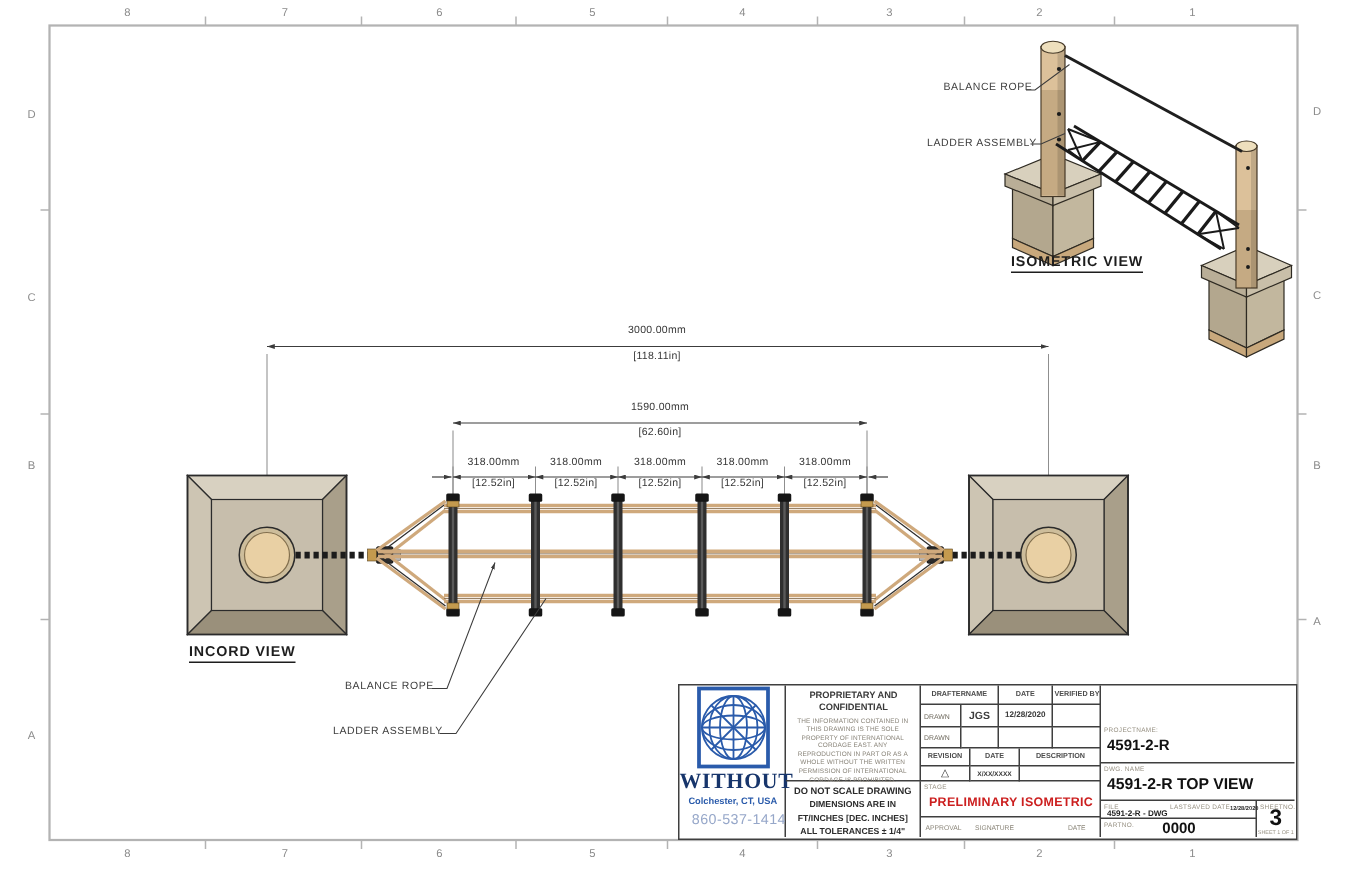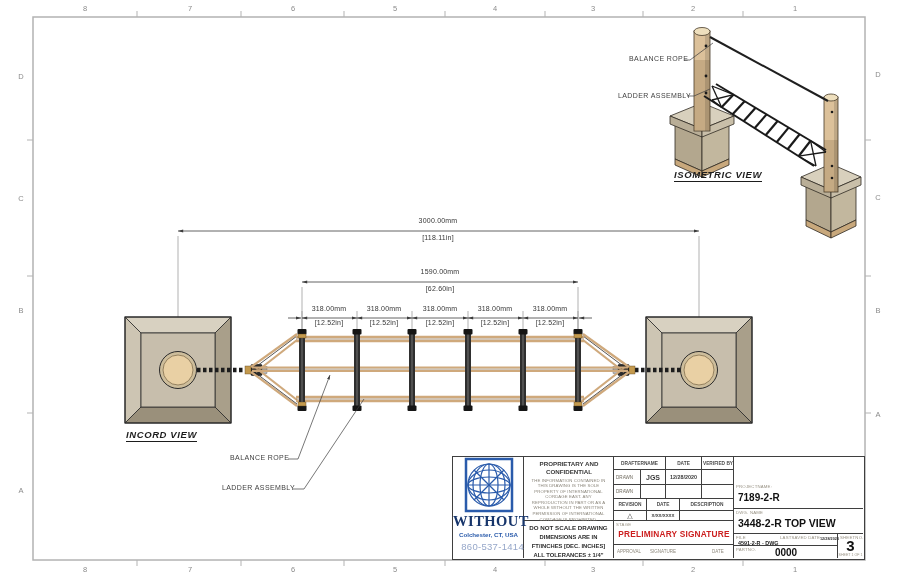--- a/index.html
+++ b/index.html
@@ -4,21 +4,21 @@
 <style>
   html,body{margin:0;padding:0;background:#ffffff;}
   #sheet{position:relative;width:900px;height:582px;background:#fff;overflow:hidden;
          font-family:"Liberation Sans",sans-serif;color:#3c3c3c;}
   #geom{position:absolute;left:0;top:0;z-index:1;}
   .txt{position:absolute;z-index:2;white-space:nowrap;}
   .ruler{font-size:7.5px;color:#8b8b8b;transform:translate(-50%,-50%);}
   .dim{font-size:7px;color:#363636;transform:translateX(-50%);letter-spacing:.2px;}
   .lbl{font-size:7px;color:#3f3f3f;letter-spacing:.4px;}
   .viewtitle{font-size:9.5px;font-weight:bold;color:#1d1d1d;letter-spacing:.6px;
-             border-bottom:1.5px solid #1d1d1d;padding-bottom:1px;font-style:italic;}
+             border-bottom:1.5px solid #1d1d1d;padding-bottom:1px;}
   
   #tblock{position:absolute;left:452px;top:456px;width:413px;height:104px;z-index:3;
           border:1.5px solid #3f3f3f;box-sizing:border-box;background:#fff;font-family:"Liberation Sans",sans-serif;}
   .cell{position:absolute;box-sizing:border-box;}
   .bR{border-right:1px solid #3f3f3f;} .bB{border-bottom:1px solid #3f3f3f;}
   .microlabel{position:absolute;top:1px;left:2px;font-size:4.3px;color:#979183;letter-spacing:.2px;}
   .bigval{font-weight:bold;color:#111;}
   .thead{font-size:4.8px;color:#4c4c4c;font-weight:bold;text-align:center;}
   .tlabel{font-size:4.6px;color:#6f6a5e;}
   #logo-name{font-family:"Liberation Serif",serif;font-weight:bold;font-size:14.5px;color:#17356b;letter-spacing:.5px;}
@@ -384,38 +384,38 @@
       <div class="cell bB bR thead" style="left:0;top:42px;width:33px;height:12px;line-height:12px">REVISION</div>
       <div class="cell bB bR thead" style="left:33px;top:42px;width:33px;height:12px;line-height:12px">DATE</div>
       <div class="cell bB thead" style="left:66px;top:42px;width:54px;height:12px;line-height:12px">DESCRIPTION</div>
 
       <div class="cell bB bR" style="left:0;top:54px;width:33px;height:10px;text-align:center;font-size:7px;line-height:10px;color:#333">△</div>
       <div class="cell bB bR" style="left:33px;top:54px;width:33px;height:10px;text-align:center;font-size:4.4px;line-height:10px;font-weight:bold">X/XX/XXXX</div>
       <div class="cell bB" style="left:66px;top:54px;width:54px;height:10px"></div>
 
       <div class="cell bB" style="left:0;top:64px;width:120px;height:24px">
         <span class="microlabel">STAGE</span>
-        <div class="stageval" style="position:absolute;left:0;top:8px;width:120px;text-align:center">PRELIMINARY  SIGNATURE</div>
+        <div class="stageval" style="position:absolute;left:0;top:8px;width:120px;text-align:center">PRELIMINARY  ISOMETRIC</div>
       </div>
 
       <div class="cell" style="left:0;top:88px;width:120px;height:13px">
         <span class="apr" style="position:absolute;left:3px;top:4px">APPROVAL</span>
         <span class="apr" style="position:absolute;left:36px;top:4px">SIGNATURE</span>
         <span class="apr" style="position:absolute;left:98px;top:4px">DATE</span>
       </div>
     </div>
 
     <div class="cell" style="left:281px;top:0;width:129px;height:101px">
       <div class="cell bB" style="left:0;top:26px;width:129px;height:26px">
         <span class="microlabel">PROJECTNAME:</span>
-        <div class="bigval" style="position:absolute;left:4px;top:9px;font-size:10px">7189-2-R</div>
+        <div class="bigval" style="position:absolute;left:4px;top:9px;font-size:10px">4591-2-R</div>
       </div>
       <div class="cell bB" style="left:0;top:52px;width:129px;height:25px">
         <span class="microlabel">DWG.  NAME</span>
-        <div class="bigval" style="position:absolute;left:4px;top:8px;font-size:10.5px">3448-2-R TOP VIEW</div>
+        <div class="bigval" style="position:absolute;left:4px;top:8px;font-size:10.5px">4591-2-R TOP VIEW</div>
       </div>
       <div class="cell bB bR" style="left:0;top:77px;width:104px;height:12px">
         <span class="microlabel">FILE</span>
         <span class="microlabel" style="left:46px">LASTSAVED  DATE</span>
         <span style="position:absolute;left:86px;top:3px;font-size:3.8px;font-weight:bold;color:#333">12/28/2020</span>
         <div style="position:absolute;left:4px;top:5.5px;font-size:5.4px;font-weight:bold;color:#222">4591-2-R - DWG</div>
       </div>
       <div class="cell bR" style="left:0;top:89px;width:104px;height:12px">
         <span class="microlabel">PARTNO.</span>
         <div style="position:absolute;left:0;top:1px;width:104px;text-align:center;font-size:10px;font-weight:bold;color:#111">0000</div>

